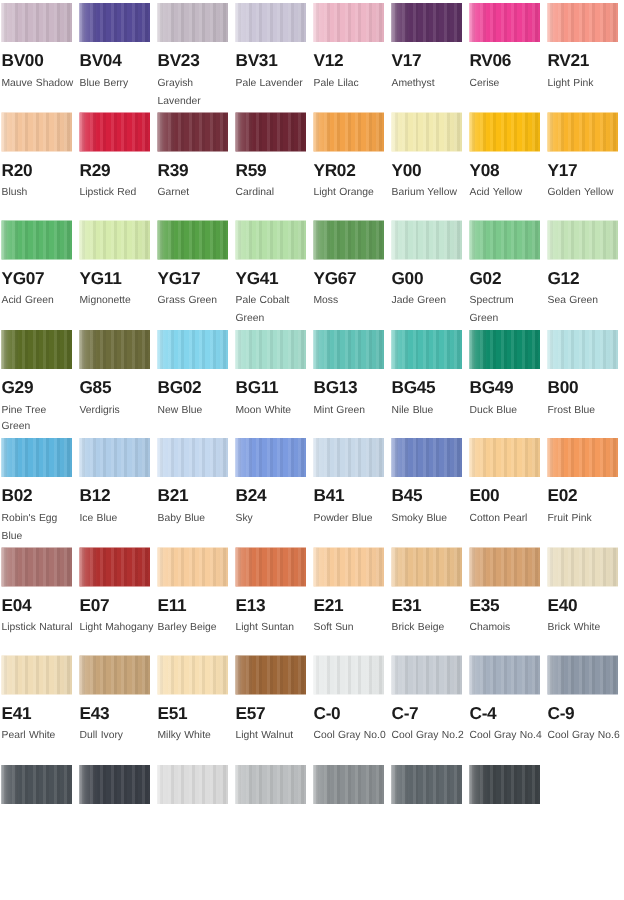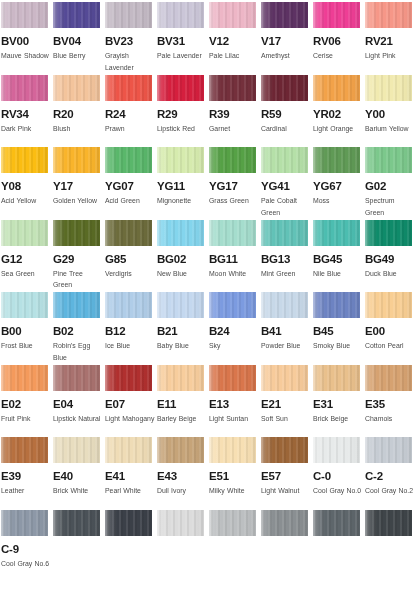--- a/index.html
+++ b/index.html
@@ -122,44 +122,28 @@
     </div>
     <div class="cell">
       <div class="swatch" style="background: rgb(246, 151, 136);">
         <div class="streaks"></div>
         <div class="edgefade"></div>
       </div>
       <div class="code">RV21</div>
       <div class="name">Light Pink</div>
     </div>
     <div class="cell">
-      <div class="swatch" style="background: rgb(212, 101, 154);">
-        <div class="streaks"></div>
-        <div class="edgefade"></div>
-      </div>
-      <div class="code">RV34</div>
-      <div class="name">Dark Pink</div>
-    </div>
-    <div class="cell">
       <div class="swatch" style="background: rgb(243, 196, 156);">
         <div class="streaks"></div>
         <div class="edgefade"></div>
       </div>
       <div class="code">R20</div>
       <div class="name">Blush</div>
     </div>
     <div class="cell">
-      <div class="swatch" style="background: rgb(237, 85, 72);">
-        <div class="streaks"></div>
-        <div class="edgefade"></div>
-      </div>
-      <div class="code">R24</div>
-      <div class="name">Prawn</div>
-    </div>
-    <div class="cell">
       <div class="swatch" style="background: rgb(213, 31, 62);">
         <div class="streaks"></div>
         <div class="edgefade"></div>
       </div>
       <div class="code">R29</div>
       <div class="name">Lipstick Red</div>
     </div>
     <div class="cell">
       <div class="swatch" style="background: rgb(116, 48, 60);">
         <div class="streaks"></div>
@@ -242,20 +226,28 @@
     </div>
     <div class="cell">
       <div class="swatch" style="background: rgb(96, 154, 86);">
         <div class="streaks"></div>
         <div class="edgefade"></div>
       </div>
       <div class="code">YG67</div>
       <div class="name">Moss</div>
     </div>
     <div class="cell">
+      <div class="swatch" style="background: rgb(196, 229, 210);">
+        <div class="streaks"></div>
+        <div class="edgefade"></div>
+      </div>
+      <div class="code">G00</div>
+      <div class="name">Jade Green</div>
+    </div>
+    <div class="cell">
       <div class="swatch" style="background: rgb(124, 200, 140);">
         <div class="streaks"></div>
         <div class="edgefade"></div>
       </div>
       <div class="code">G02</div>
       <div class="name">Spectrum Green</div>
     </div>
     <div class="cell">
       <div class="swatch" style="background: rgb(195, 227, 183);">
         <div class="streaks"></div>
@@ -442,28 +434,20 @@
     </div>
     <div class="cell">
       <div class="swatch" style="background: rgb(214, 162, 113);">
         <div class="streaks"></div>
         <div class="edgefade"></div>
       </div>
       <div class="code">E35</div>
       <div class="name">Chamois</div>
     </div>
     <div class="cell">
-      <div class="swatch" style="background: rgb(183, 112, 63);">
-        <div class="streaks"></div>
-        <div class="edgefade"></div>
-      </div>
-      <div class="code">E39</div>
-      <div class="name">Leather</div>
-    </div>
-    <div class="cell">
       <div class="swatch" style="background: rgb(232, 221, 191);">
         <div class="streaks"></div>
         <div class="edgefade"></div>
       </div>
       <div class="code">E40</div>
       <div class="name">Brick White</div>
     </div>
     <div class="cell">
       <div class="swatch" style="background: rgb(239, 220, 182);">
         <div class="streaks"></div>
@@ -502,22 +486,30 @@
         <div class="edgefade"></div>
       </div>
       <div class="code">C-0</div>
       <div class="name">Cool Gray No.0</div>
     </div>
     <div class="cell">
       <div class="swatch" style="background: rgb(198, 204, 211);">
         <div class="streaks"></div>
         <div class="edgefade"></div>
       </div>
-      <div class="code">C-2</div>
+      <div class="code">C-7</div>
       <div class="name">Cool Gray No.2</div>
+    </div>
+    <div class="cell">
+      <div class="swatch" style="background: rgb(165, 176, 191);">
+        <div class="streaks"></div>
+        <div class="edgefade"></div>
+      </div>
+      <div class="code">C-4</div>
+      <div class="name">Cool Gray No.4</div>
     </div>
     <div class="cell">
       <div class="swatch" style="background: rgb(141, 152, 167);">
         <div class="streaks"></div>
         <div class="edgefade"></div>
       </div>
       <div class="code">C-9</div>
       <div class="name">Cool Gray No.6</div>
     </div>
     <div class="cell">

